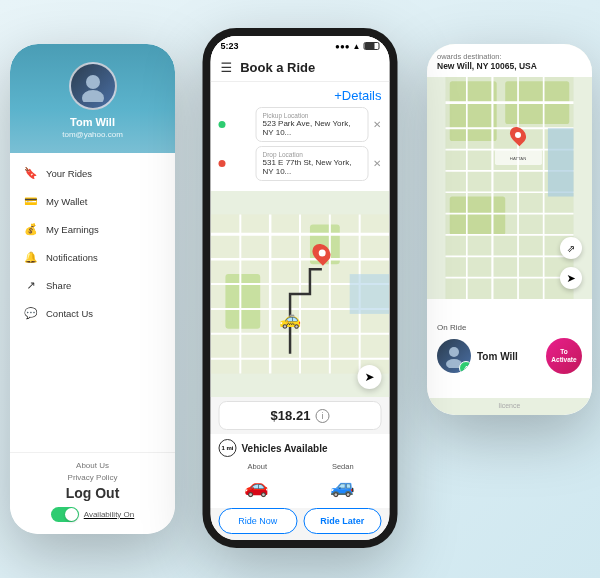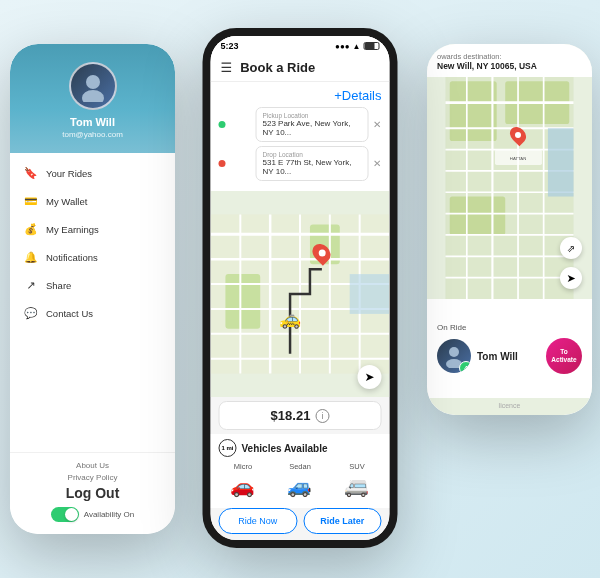--- a/index.html
+++ b/index.html
@@ -130,20 +130,21 @@
       text-align: center;
       display: block;
       margin-bottom: 6px;
     }
 
     .toggle-row {
       display: flex;
       align-items: center;
       justify-content: center;
       gap: 5px;
+      text-decoration: underline;
     }
 
     .toggle-switch {
       width: 28px;
       height: 15px;
       background: #2ecc71;
       border-radius: 8px;
       position: relative;
     }
 
@@ -777,30 +778,26 @@
       <span class="price-text">$18.21</span>
       <div class="info-icon">i</div>
     </div>
     <div class="vehicles-section">
       <div class="vehicles-header">
         <div class="miles-badge">1 mi</div>
         <span class="vehicles-title">Vehicles Available</span>
       </div>
       <div class="vehicle-types">
         <div class="vehicle-item">
-          <div class="vehicle-name">Micro</div>
+          <div class="vehicle-name">About</div>
           <div class="vehicle-img">🚗</div>
         </div>
         <div class="vehicle-item">
           <div class="vehicle-name">Sedan</div>
           <div class="vehicle-img">🚙</div>
-        </div>
-        <div class="vehicle-item">
-          <div class="vehicle-name">SUV</div>
-          <div class="vehicle-img">🚐</div>
         </div>
       </div>
     </div>
     <div class="action-buttons">
       <div class="btn-ride-now">Ride Now</div>
       <div class="btn-ride-later">Ride Later</div>
     </div>
   </div>
 </div>
 

